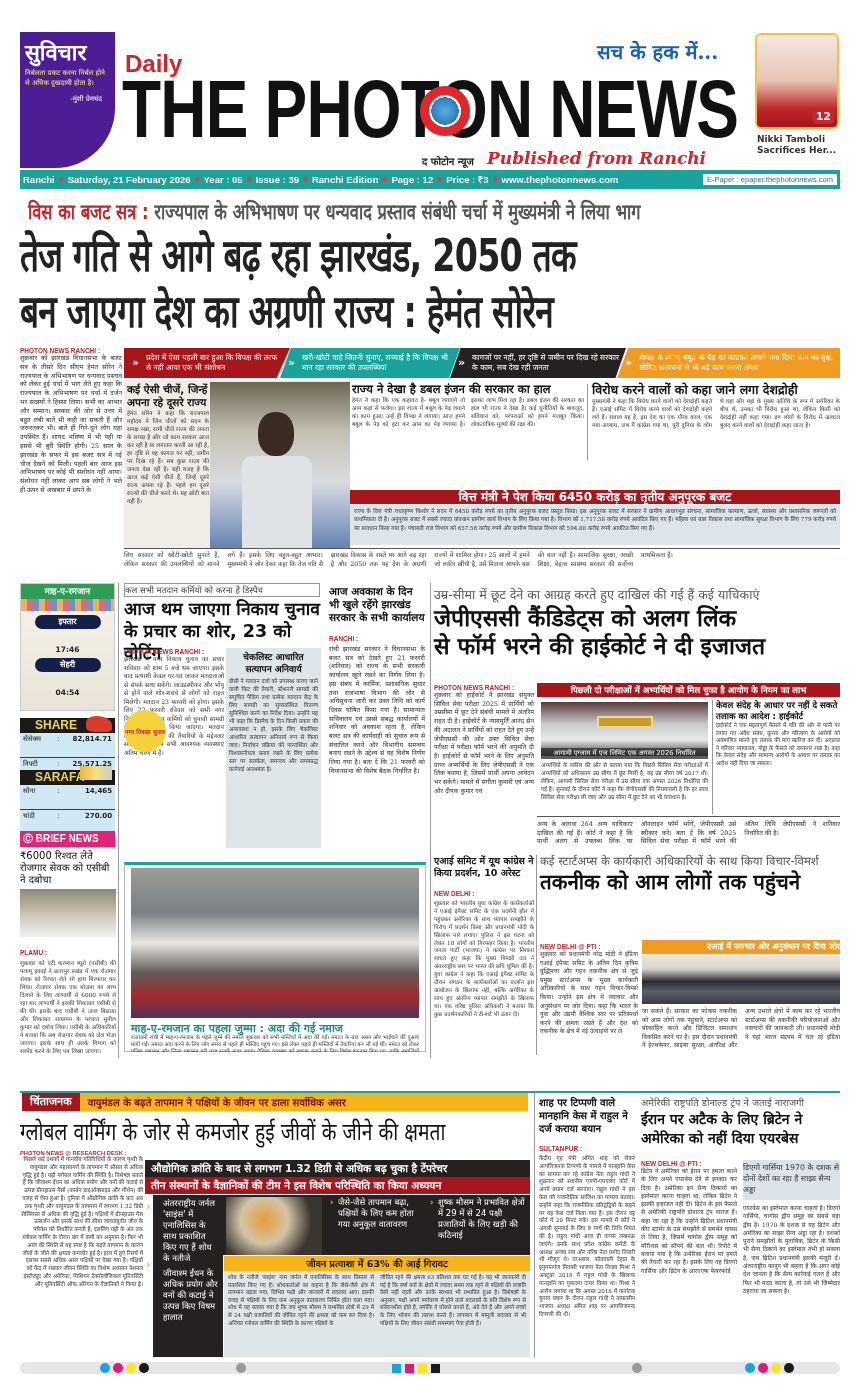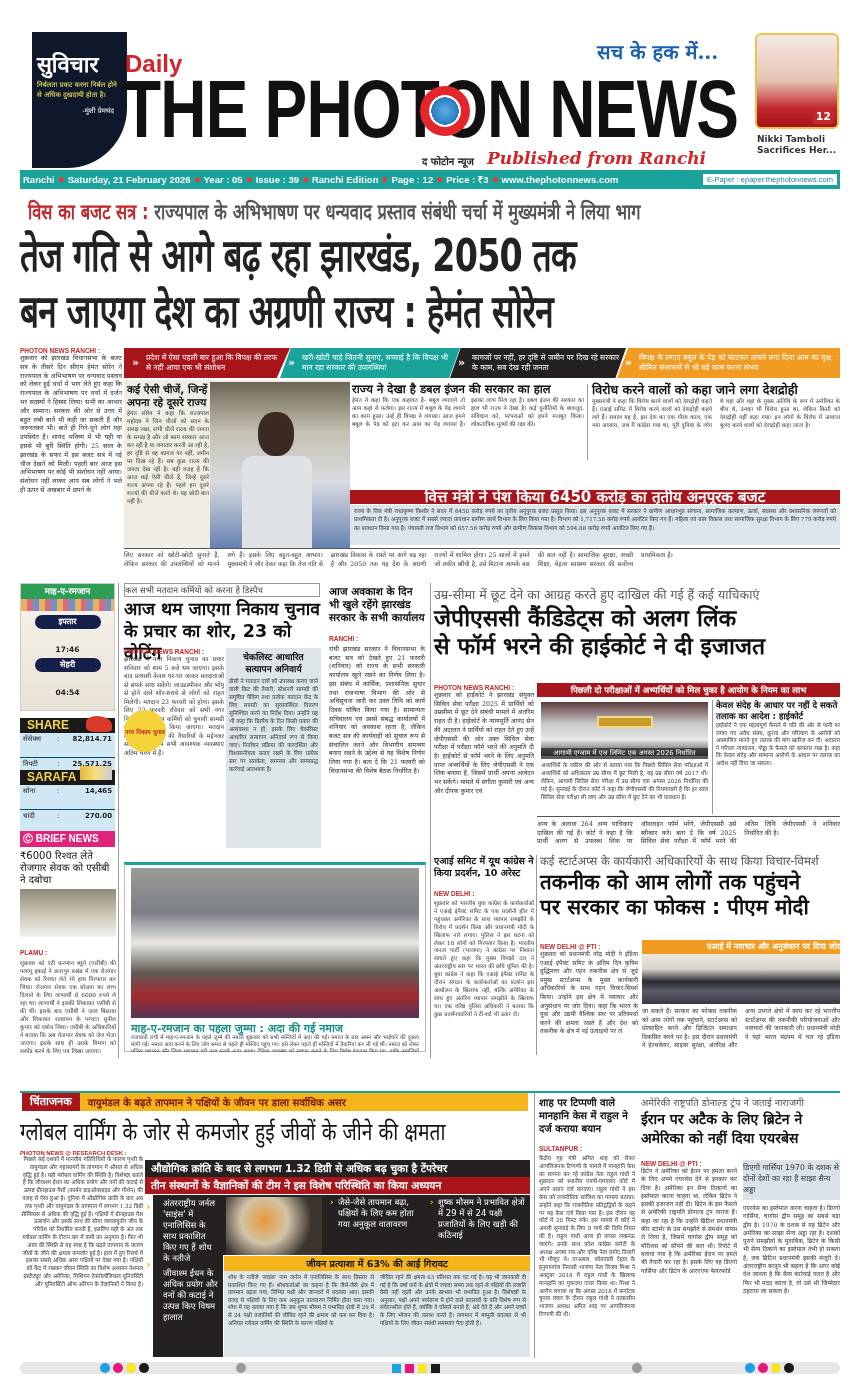--- a/index.html
+++ b/index.html
@@ -1,20 +1,20 @@
 <!DOCTYPE html>
 <html><head>
 <meta charset="utf-8">
 <style>
 *{box-sizing:border-box;margin:0;padding:0}
 body{width:860px;height:1398px;background:#fff;font-family:"DejaVu Sans",sans-serif;color:#222;position:relative;overflow:hidden}
 .abs{position:absolute}
 .bodytxt{font-size:6.4px;line-height:8.8px;color:#333;text-align:justify;font-family:"DejaVu Serif",serif}
 
-#suvichar{left:32px;top:32px;width:95px;height:136px;background:#0f172a;border-radius:0 0 60px 0;color:#fff;padding:16px 5px}
+#suvichar{left:20px;top:32px;width:95px;height:136px;background:#4c1d95;border-radius:0 0 60px 0;color:#fff;padding:4px 5px}
 #suvichar .t{font-size:22px;font-weight:bold;font-family:"DejaVu Serif",serif}
 #suvichar .q{font-size:7px;color:#f5f06a;line-height:10px;margin-top:2px}
 #suvichar .a{font-size:7px;text-align:right;margin-top:6px;padding-right:8px}
 #daily{left:125px;top:50px;font-size:24px;font-weight:bold;color:#d3242a;font-family:"Liberation Sans",sans-serif}
 #brand{left:122px;top:62px;font-size:82px;font-weight:bold;letter-spacing:-1px;font-family:"Liberation Sans",sans-serif;transform:scaleX(0.78);transform-origin:left;color:#111;white-space:nowrap}
 #slogan{left:597px;top:38px;font-size:20px;font-weight:bold;color:#1c5fae;font-family:"DejaVu Serif",serif}
 #hindibrand{left:422px;top:154px;font-size:10px;font-weight:bold}
 #published{left:487px;top:148px;font-size:17px;font-style:italic;font-weight:bold;color:#d3242a;font-family:"DejaVu Serif",serif}
 #promo{left:755px;top:33px;width:84px;height:96px;border:2px solid #f2c04a;border-radius:6px;background:linear-gradient(180deg,#f3e9e3 0%,#e7c2b4 50%,#c0282c 80%,#a5141a 100%);overflow:hidden}
 #promo .num{position:absolute;right:3px;bottom:3px;background:#c0282c;color:#fff;font-size:11px;font-weight:bold;padding:1px 3px;border-radius:3px}
@@ -33,21 +33,21 @@
 .strip::before{content:"»";position:absolute;left:8px;font-size:11px;font-weight:bold}
 .sec-head{font-weight:bold;color:#111;font-family:"DejaVu Sans",sans-serif}
 .redbar{background:#a8161c;color:#fff;font-weight:bold;text-align:center}
 .photo{background:linear-gradient(135deg,#8a8f78,#cfcdbf 40%,#6f6a5a);position:absolute}
 
 #ramzan{left:20px;top:583px;width:95px;height:128px;border:1px solid #ccc;background:linear-gradient(180deg,#f8f4ec,#e8e3d6)}
 #ramzan .hd{background:#2e9e57;color:#fff;font-size:8.5px;font-weight:bold;text-align:center;height:15px;line-height:15px}
 .pill{margin:4px auto 16px;width:66px;height:14px;background:#15204a;border-radius:7px;color:#fff;font-size:8px;font-weight:bold;text-align:center;line-height:14px}
 .ptime{text-align:center;font-size:7.5px;font-weight:bold;margin-top:2px}
 .mkt{position:absolute;left:20px;width:95px}
-.mkt .hd{background:#1a1a1a;color:#f2d44b;font-size:12px;font-weight:bold;height:15px;line-height:15px;padding-left:7px;font-family:"Liberation Sans",sans-serif}
+.mkt .hd{background:#1a1a1a;color:#f2d44b;font-size:12px;font-weight:bold;height:15px;line-height:15px;padding-left:15px;font-family:"Liberation Sans",sans-serif}
 .mkt .row{background:#cfe8f4;display:flex;font-size:7px;height:25px;line-height:13px;padding:0 3px;border-bottom:1px solid #0c4a6e}
 .mkt .row span:nth-child(1){width:34px}
 .mkt .row span:nth-child(2){width:12px}
 .mkt .row span:nth-child(3){flex:1;text-align:right;font-weight:bold}
 #brief{left:20px;top:831px;width:95px;height:16px;background:#e0247a;color:#fff;font-size:10px;font-weight:bold;line-height:16px;padding-left:3px;font-family:"Liberation Sans",sans-serif}
 .vline{position:absolute;background:#999;width:1px}
 .hline{position:absolute;background:#999;height:1px}
 .orangebar{background:#f29b22;color:#fff;font-weight:bold;text-align:right}
 .darkbox{background:#262121;color:#fff}
 </style>
@@ -127,21 +127,21 @@
 </div>
 <div class="abs" style="left:352px;top:382px;width:120px">
   <div class="sec-head" style="font-size:11.5px;line-height:14px;white-space:nowrap">राज्य ने देखा है डबल इंजन की सरकार का हाल</div>
   <div class="bodytxt" style="font-size:5.8px;line-height:8px;height:62px;overflow:hidden;column-count:2;column-gap:6px;width:232px">हेमंत ने कहा कि एक कहावत है- बबूल लगाएंगे तो आम कहां से फलेगा। इस राज्य में बबूल के पेड़ लगाने का काम हुआ। उन्हें ही विपक्ष ने लगाया। आज हमने बबूल के पेड़ को हटा कर आम का पेड़ लगाया है। इसका लाभ मिल रहा है। डबल इंजन की सरकार का हाल भी राज्य ने देखा है। कई चुनौतियों के बावजूद, संविधान को, परंपराओं को हमने मजबूत किया। लोकतांत्रिक मूल्यों की रक्षा की।</div>
 </div>
 <div class="vline" style="left:587px;top:384px;height:76px"></div>
 <div class="abs" style="left:592px;top:382px;width:248px">
   <div class="sec-head" style="font-size:12.5px;line-height:15px;white-space:nowrap">विरोध करने वालों को कहा जाने लगा देशद्रोही</div>
   <div class="bodytxt" style="font-size:5.8px;line-height:8px;height:62px;overflow:hidden;column-count:2;column-gap:8px">मुख्यमंत्री ने कहा कि विरोध करने वालों को देशद्रोही कहते हैं। एआई समिट में विरोध करने वालों को देशद्रोही कहने लगे हैं। सवाल यह है, इस देश का एक गौरव काल, एक नया अध्याय, जब मैं कांग्रेस गया था, पूरी दुनिया के लोग थे वहां और वहां के मुख्य अतिथि के रूप में अमेरिका के बीच थे, उनका भी विरोध हुआ था, लेकिन किसी को देशद्रोही नहीं कहा गया। इन लोगों के विरोध में आवाज बुलंद करने वालों को देशद्रोही कहा जाता है।</div>
 </div>
-<div class="abs redbar" style="left:350px;top:490px;width:490px;height:14px;font-size:15px;line-height:14px">वित्त मंत्री ने पेश किया 6450 करोड़ का तृतीय अनुपूरक बजट</div>
+<div class="abs redbar" style="left:350px;top:490px;width:490px;height:14px;font-size:12px;line-height:14px">वित्त मंत्री ने पेश किया 6450 करोड़ का तृतीय अनुपूरक बजट</div>
 <div class="abs bodytxt" style="left:350px;top:505px;width:490px;height:40px;overflow:hidden;background:#dbe5ea;padding:2px 4px;font-size:5.6px;line-height:8.4px">राज्य के वित्त मंत्री राधाकृष्ण किशोर ने सदन में 6450 करोड़ रुपये का तृतीय अनुपूरक बजट प्रस्तुत किया। इस अनुपूरक बजट में सरकार ने ग्रामीण आधारभूत संरचना, सामाजिक कल्याण, ऊर्जा, स्वास्थ्य और प्रशासनिक जरूरतों को प्राथमिकता दी है। अनुपूरक बजट में सबसे ज्यादा प्रावधान ग्रामीण कार्य विभाग के लिए किया गया है। विभाग को 1,717.58 करोड़ रुपये आवंटित किए गए हैं। महिला एवं बाल विकास तथा सामाजिक सुरक्षा विभाग के लिए 779 करोड़ रुपये का प्रावधान किया गया है। पंचायती राज विभाग को 657.56 करोड़ रुपये और ग्रामीण विकास विभाग को 594.88 करोड़ रुपये आवंटित किए गए हैं।</div>
 <div class="hline" style="left:124px;top:548px;width:716px;background:#555"></div>
 <div class="abs bodytxt" style="left:124px;top:551px;width:716px;height:18px;overflow:hidden;column-count:7;column-gap:8px;font-size:6.2px;line-height:8.6px">लिए सरकार को खोटी-खोटी सुनाते हैं, लेकिन सरकार की उपलब्धियों को मानने लगे हैं। इसके लिए बहुत-बहुत आभार। मुख्यमंत्री ने जोर देकर कहा कि तेज गति से झारखंड विकास के रास्ते पर आगे बढ़ रहा है और 2050 तक यह देश के अग्रणी राज्यों में शामिल होगा। 25 सालों में हमने जो लकीर खींची है, उसे मिटाना आपके बस की बात नहीं है। सामाजिक सुरक्षा, अच्छी शिक्षा, बेहतर स्वास्थ्य सरकार की सर्वोच्च प्राथमिकता है।</div>
 
 <div id="ramzan" class="abs">
   <div class="hd">माह-ए-रमजान</div>
   <div style="height:12px;background:repeating-linear-gradient(90deg,#e6a13a 0 6px,#d04b64 6px 12px,#4c7bc2 12px 18px);opacity:.8"></div>
   <div class="pill">इफ्तार</div>
   <div class="ptime">17:46</div>
   <div class="pill">सेहरी</div>
@@ -241,21 +241,20 @@
 <div class="abs" style="left:434px;top:855px;width:100px">
   <div class="sec-head" style="font-size:9.5px;line-height:12px">एआई समिट में यूथ कांग्रेस ने किया प्रदर्शन, 10 अरेस्ट</div>
   <div style="margin-top:2px"><span class="byline">NEW DELHI :</span></div>
   <div class="bodytxt" style="height:166px;overflow:hidden;font-size:5.7px;line-height:7.9px">शुक्रवार को भारतीय युवा कांग्रेस के कार्यकर्ताओं ने एआई इंपैक्ट समिट के एक प्रदर्शनी हॉल में पहुंचकर अमेरिका के साथ व्यापार समझौते के विरोध में प्रदर्शन किया और प्रधानमंत्री मोदी के खिलाफ नारे लगाए। पुलिस ने इस घटना को लेकर 10 लोगों को गिरफ्तार किया है। भारतीय जनता पार्टी (भाजपा) ने कांग्रेस पर निशाना साधते हुए कहा कि मुख्य विपक्षी दल ने अंतरराष्ट्रीय स्तर पर भारत की छवि धूमिल की है। युवा कांग्रेस ने कहा कि एआई इंपैक्ट समिट के दौरान संगठन के कार्यकर्ताओं का प्रदर्शन इस आयोजन के खिलाफ नहीं, बल्कि अमेरिका के साथ हुए अंतरिम व्यापार समझौते के खिलाफ था। एक वरिष्ठ पुलिस अधिकारी ने बताया कि कुछ प्रदर्शनकारियों ने टी-शर्ट भी उतार दी।</div>
 </div>
 <div class="vline" style="left:536px;top:855px;height:200px"></div>
 
 <div class="abs sec-head" style="left:540px;top:853px;width:300px;font-size:11.5px;font-weight:normal;color:#555;white-space:nowrap">कई स्टार्टअप्स के कार्यकारी अधिकारियों के साथ किया विचार-विमर्श</div>
 <div class="abs sec-head" style="left:540px;top:870px;width:300px;font-size:20.5px;line-height:25px">
   <div>तकनीक को आम लोगों तक पहुंचने</div>
-  <div>पर सरकार का फोकस : पीएम मोदी</div>
 </div>
 <div class="abs" style="left:540px;top:943px;width:98px">
   <div class="byline">NEW DELHI @ PTI :</div>
   <div class="bodytxt" style="height:112px;overflow:hidden;font-size:6.1px;line-height:8.6px">शुक्रवार को प्रधानमंत्री नरेंद्र मोदी ने इंडिया एआई इंपैक्ट समिट के अंतिम दिन कृत्रिम बुद्धिमत्ता और गहन तकनीक क्षेत्र से जुड़े प्रमुख स्टार्टअप्स के मुख्य कार्यकारी अधिकारियों के साथ गहन विचार-विमर्श किया। उन्होंने इस क्षेत्र में नवाचार और अनुसंधान पर जोर दिया। कहा कि भारत के युवा और उद्यमी वैश्विक स्तर पर प्रतिस्पर्धा करने की क्षमता रखते हैं और देश को तकनीक के क्षेत्र में नई ऊंचाइयों पर ले</div>
 </div>
 <div class="abs orangebar" style="left:642px;top:940px;width:198px;height:14px;font-size:8px;line-height:14px">एआई में नवाचार और अनुसंधान पर दिया जोर</div>
 <div class="photo" style="left:642px;top:954px;width:198px;height:50px;background:linear-gradient(180deg,#ede8df 0%,#d8d3cb 30%,#2b2b33 55%,#5b5d68 75%,#3a3a44 100%)"></div>
 <div class="abs bodytxt" style="left:642px;top:1007px;width:198px;height:48px;overflow:hidden;column-count:2;column-gap:8px;font-size:6.1px;line-height:8.6px">जा सकते हैं। सरकार का फोकस तकनीक को आम लोगों तक पहुंचाने, स्टार्टअप्स को प्रोत्साहित करने और डिजिटल समाधान विकसित करने पर है। इस दौरान प्रधानमंत्री ने हेल्थकेयर, साइबर सुरक्षा, अंतरिक्ष और अन्य उभरते क्षेत्रों में काम कर रहे भारतीय स्टार्टअप्स की तकनीकी परियोजनाओं और नवाचारों की जानकारी ली। प्रधानमंत्री मोदी ने यहां भारत मंडपम में चल रहे इंडिया एआई इम्पैक्ट समिट के दौरान स्टार्टअप्स के सीईओ के साथ गहन चर्चा की।</div>
 
 <div class="hline" style="left:20px;top:1091px;width:820px;background:#1aa39a;height:2px"></div>

